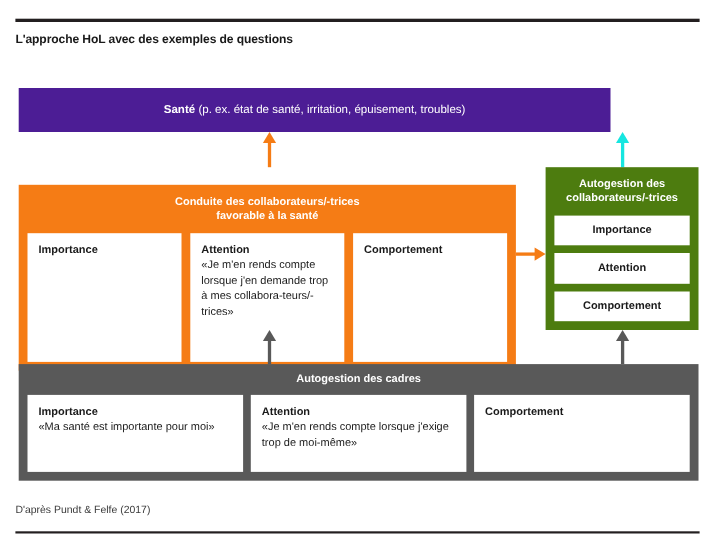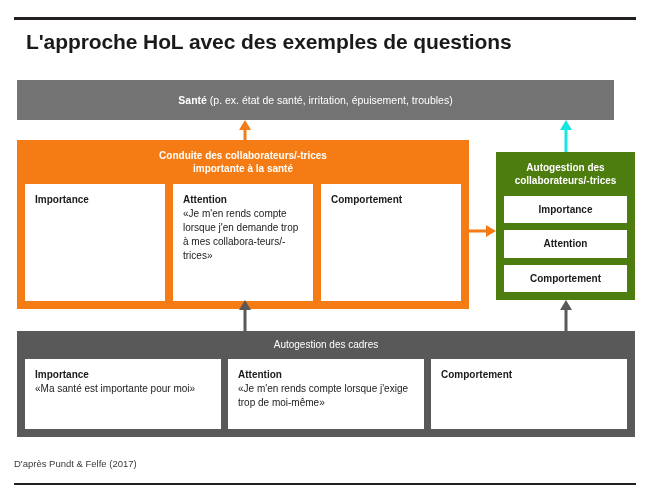--- a/index.html
+++ b/index.html
@@ -24,53 +24,52 @@
     width: 622px;
     height: 3px;
     background: #231f20;
   }
 
   
   .page-title {
     position: absolute;
     left: 14px;
     top: 30px;
-    font-size: 21px;
+    font-size: 11px;
     font-weight: bold;
     letter-spacing: -0.1px;
     color: #1a1a1a;
-    margin-left: 12px;
   }
 
   
   .health-bar {
     position: absolute;
     left: 17px;
     top: 80px;
-    width: 597px;
+    width: 538px;
     height: 40px;
-    background: #737373;
+    background: #4c1d95;
     display: flex;
     align-items: center;
     justify-content: center;
   }
   .health-bar .label {
     color: #ffffff;
     font-size: 10.5px;
     white-space: nowrap;
   }
   .health-bar .label b {
     font-weight: bold;
   }
 
   
   .orange-block {
     position: absolute;
     left: 17px;
-    top: 140px;
+    top: 168px;
     width: 452px;
     height: 169px;
     background: #f57c15;
   }
   .orange-block .block-title {
     position: absolute;
     left: 0;
     right: 0;
     top: 9px;
     text-align: center;
@@ -157,21 +156,21 @@
     background: #595959;
   }
   .gray-block .block-title {
     position: absolute;
     left: 0;
     right: 0;
     top: 8px;
     text-align: center;
     color: #ffffff;
     font-size: 10px;
-    font-weight: normal;
+    font-weight: bold;
   }
   .gray-cards {
     position: absolute;
     left: 8px;
     right: 8px;
     top: 28px;
     bottom: 8px;
     display: flex;
     gap: 7px;
   }
@@ -283,21 +282,21 @@
 </div>
 
 <div class="arrow" id="arrow-cyan-up">
   <div class="head-up"></div>
   <div class="shaft-v"></div>
 </div>
 
 <div class="orange-block">
   <div class="block-title">
     <span>Conduite des collaborateurs/-trices</span><br>
-    <span>importante à la santé</span>
+    <span>favorable à la santé</span>
   </div>
   <div class="orange-cards">
     <div class="card">
       <div class="card-title">Importance</div>
     </div>
     <div class="card">
       <div class="card-title">Attention</div>
       <div class="card-text">«Je m'en rends compte lorsque j'en demande trop à mes collabora-teurs/-trices»</div>
     </div>
     <div class="card">

